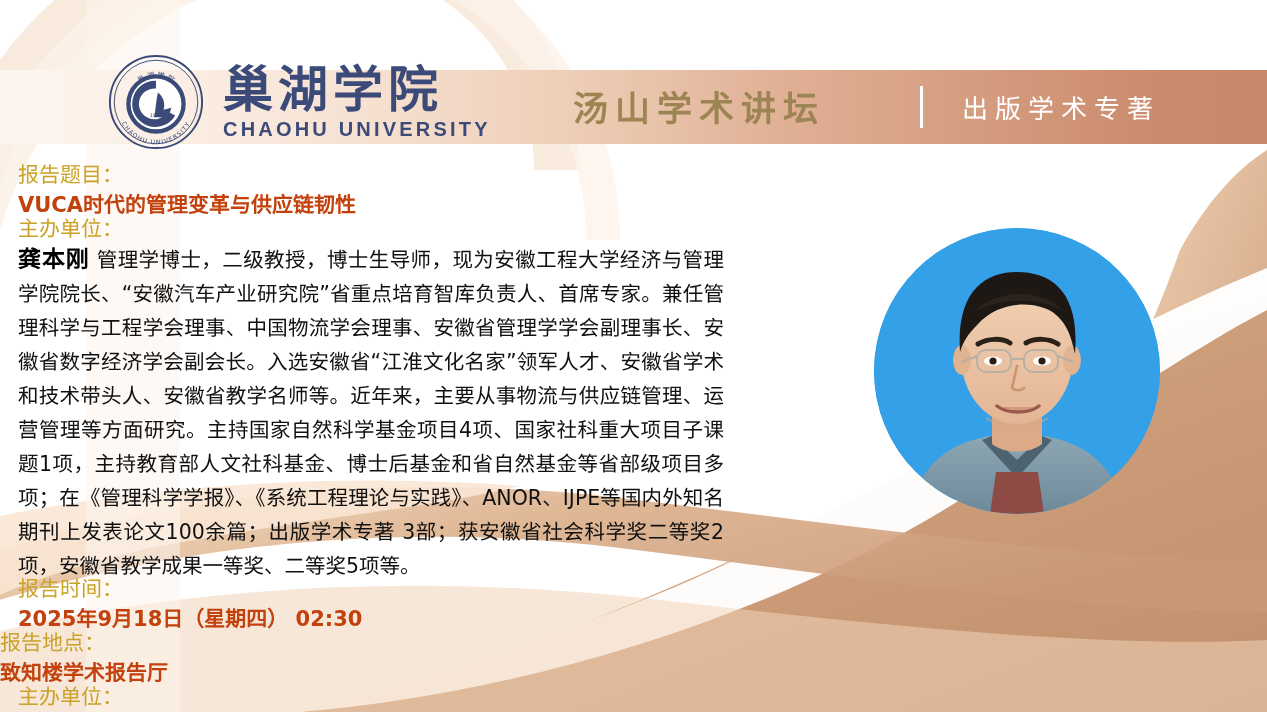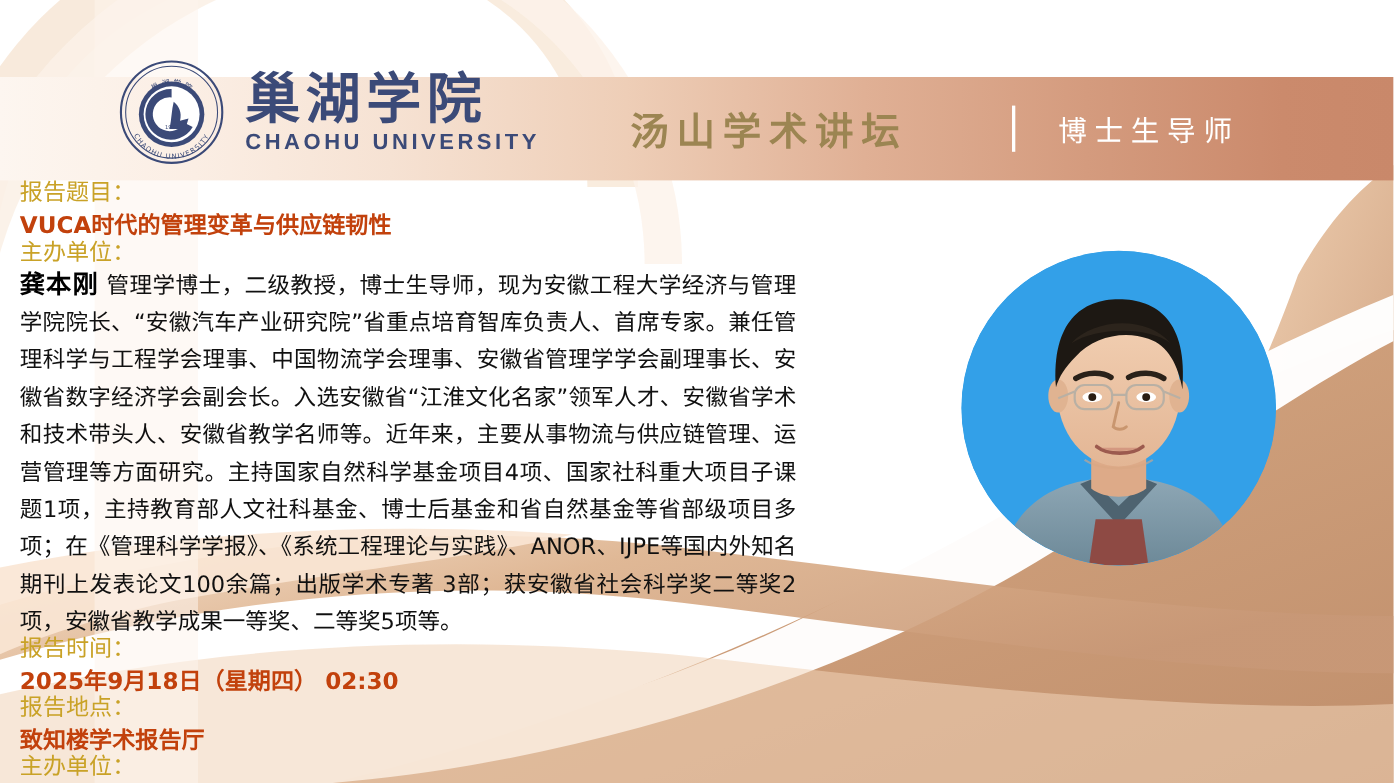--- a/index.html
+++ b/index.html
@@ -25,21 +25,21 @@
     height: 712px;
     pointer-events: none;
   }
 
   
   .banner {
     position: absolute;
     left: 0;
     top: 70px;
     width: 1267px;
-    height: 94px;
+    height: 74px;
     background: linear-gradient(90deg,
         #fdf6f0 0%,
         #fbeee4 14%,
         #f6e2d3 28%,
         #eeceb7 45%,
         #e0b095 62%,
         #d49b7e 78%,
         #cb8a6c 92%,
         #c9886a 100%);
     display: flex;
@@ -131,21 +131,21 @@
     color: #c2410c;
     font-size: 21px;
     font-weight: bold;
     white-space: nowrap;
     font-family: "DejaVu Sans", "Liberation Sans", sans-serif;
   }
 
   #row-title { left: 18px; top: 158px; }
   #row-bio   { left: 18px; top: 212px; }
   #row-time  { left: 18px; top: 572px; }
-  #row-place { left: 18px; top: 626px; }
+  #row-place { left: 0; top: 626px; }
   #row-org   { left: 18px; top: 680px; }
 
   .bio-body {
     width: 706px;
     font-size: 20.5px;
     line-height: 34px;
     color: #101010;
     text-align: justify;
     text-justify: inter-ideograph;
     font-family: "DejaVu Sans", "Liberation Sans", sans-serif;
@@ -231,21 +231,21 @@
                C 440 506 300 520 160 546
                C 90 560 20 584 -20 604 Z" fill="#f9e6d4" opacity="0.9"></path>
 
       <path d="M 86 0 L 180 0 L 180 712 L 86 712 Z" fill="#fdf4ec" opacity="0.55"></path>
     </g>
   </svg>
 
   <div class="banner">
     <div class="banner-title">汤山学术讲坛</div>
     <div class="banner-divider"></div>
-    <div class="banner-sub">博士生导师</div>
+    <div class="banner-sub">出版学术专著</div>
   </div>
 
   <div class="logo-block">
     <svg class="logo-seal" viewBox="0 0 100 100">
       <circle cx="50" cy="50" r="48" fill="none" stroke="#3b4a78" stroke-width="2"></circle>
       <circle cx="50" cy="50" r="43.5" fill="none" stroke="#3b4a78" stroke-width="1"></circle>
       <circle cx="50" cy="52" r="31" fill="#3b4a78"></circle>
       <circle cx="50" cy="52" r="26.5" fill="#ffffff"></circle>
       <path d="M 50 28 A 24 24 0 1 0 70 64 L 62 60 A 16 16 0 1 1 50 36 Z" fill="#3b4a78"></path>
       <path d="M 52 40 C 57 44 60 50 58 58 L 66 56 L 63 66 L 48 66 C 50 56 50 48 52 40 Z" fill="#3b4a78"></path>

